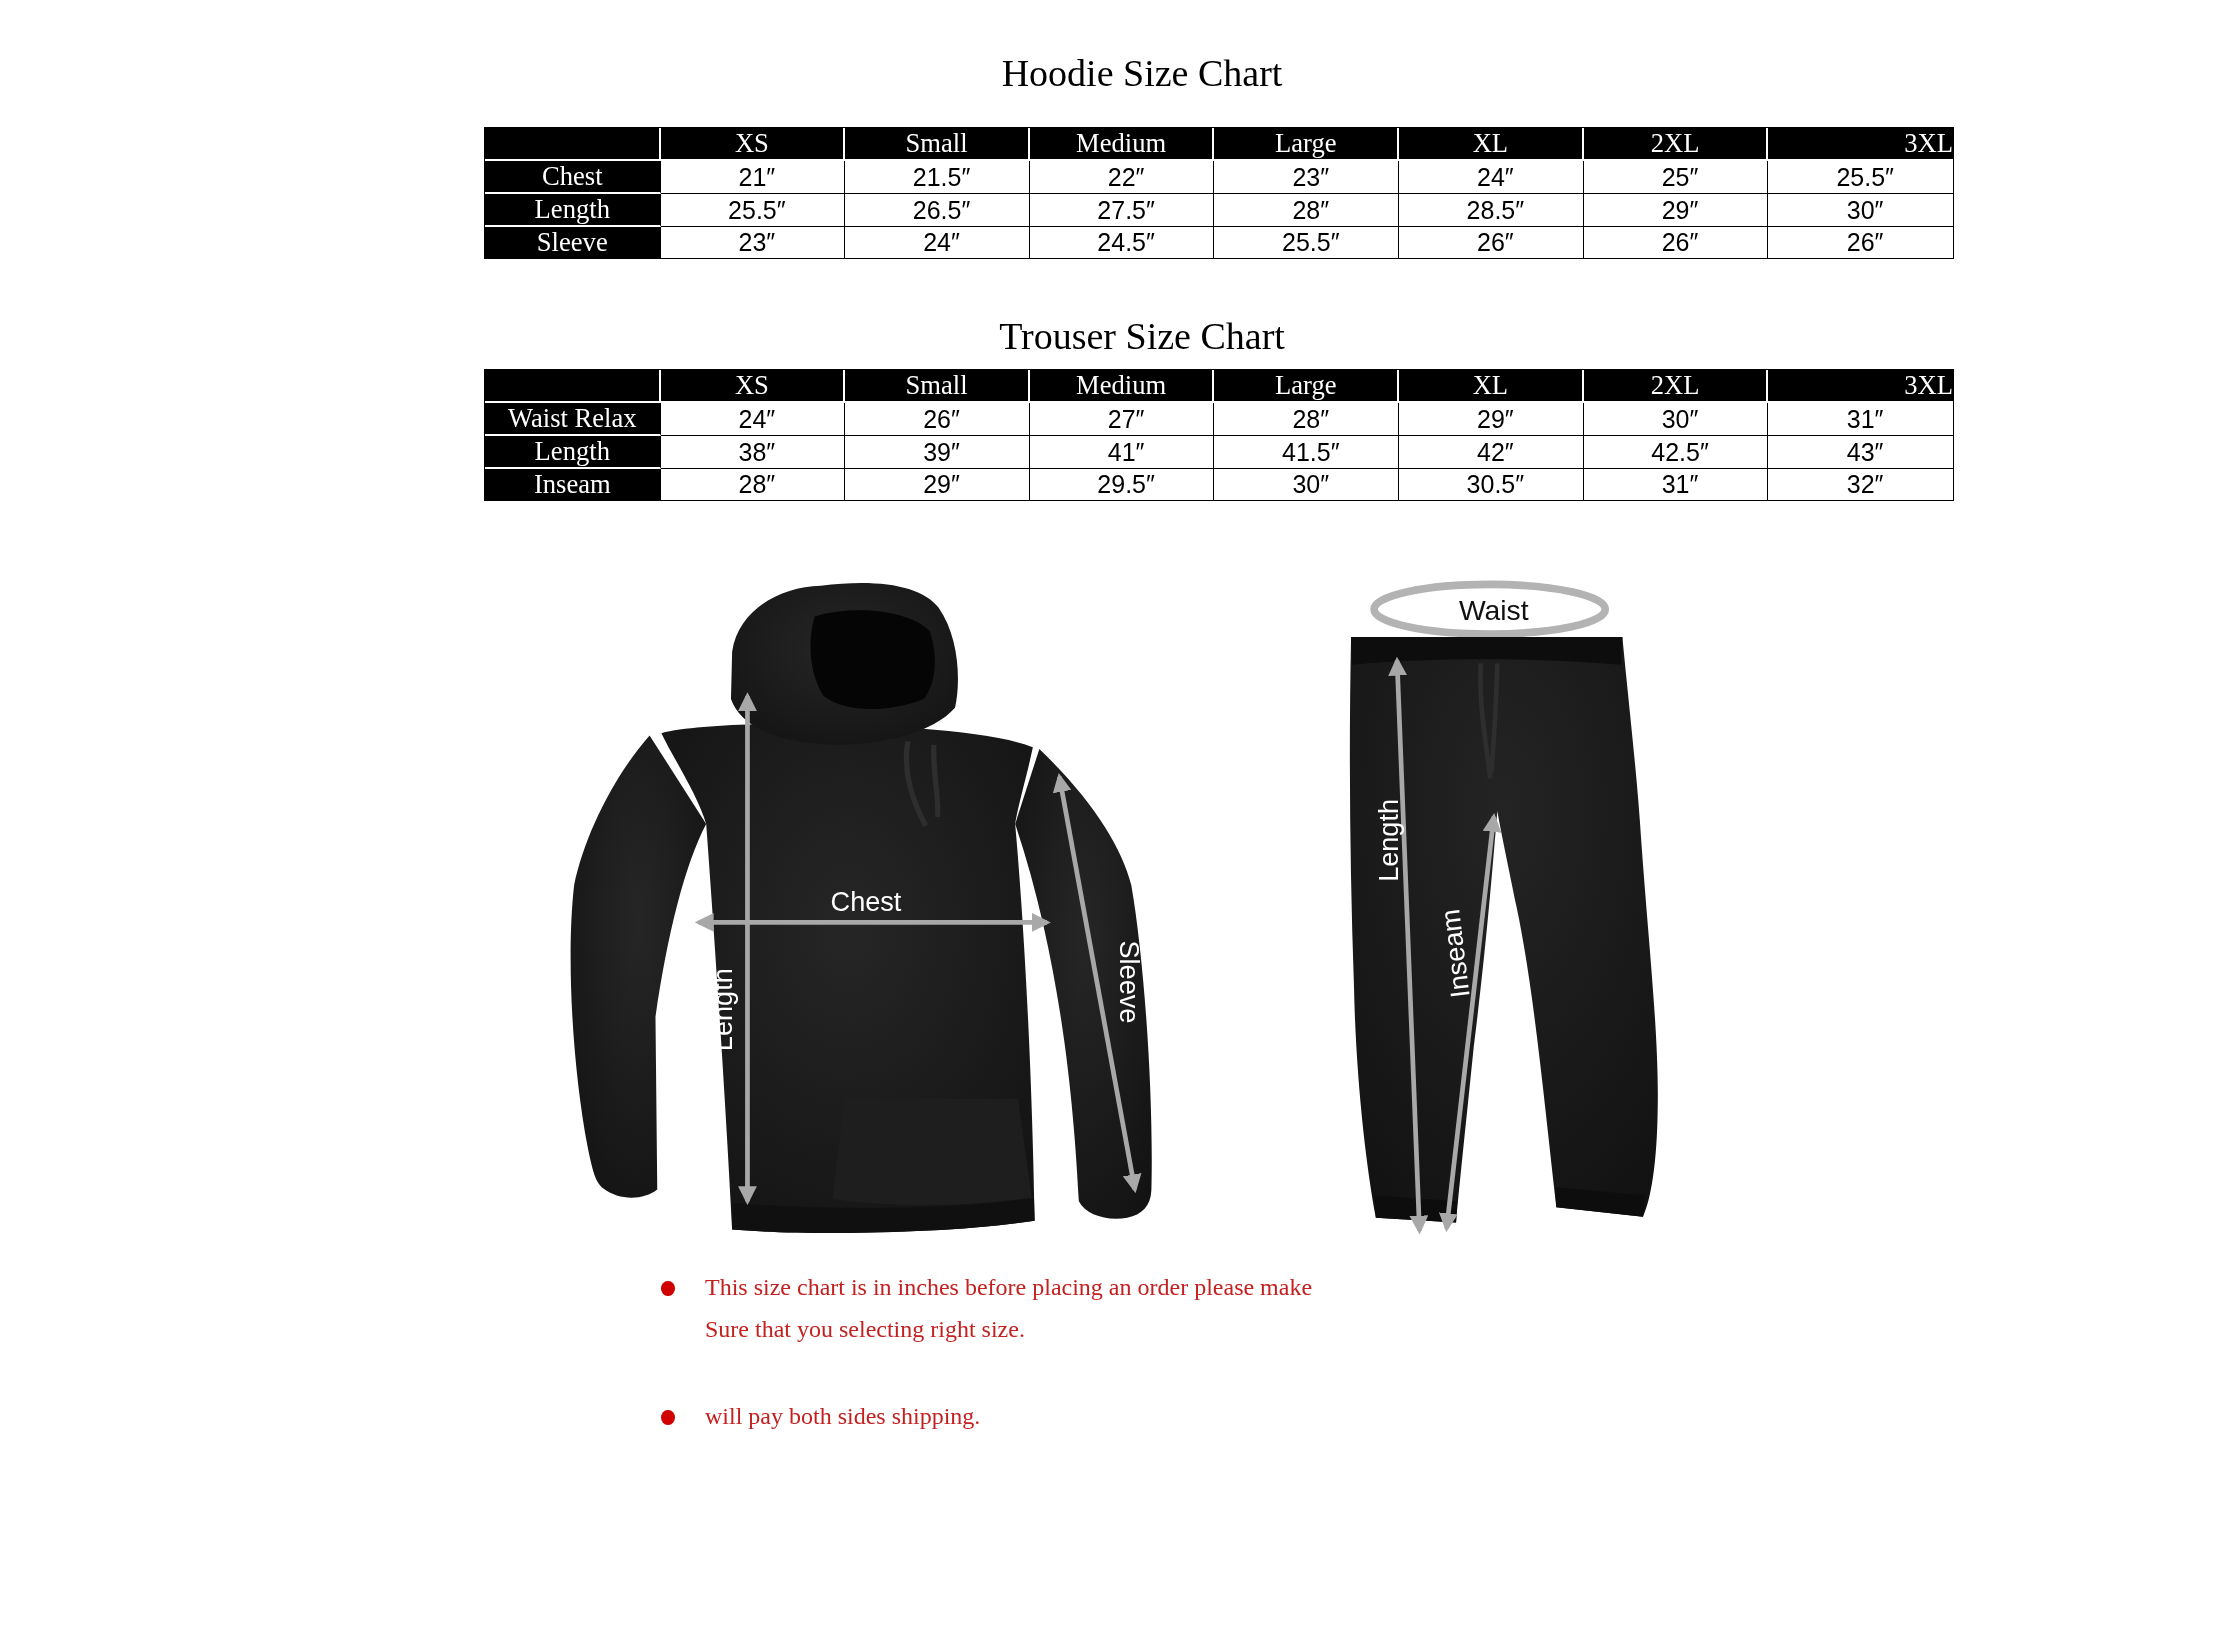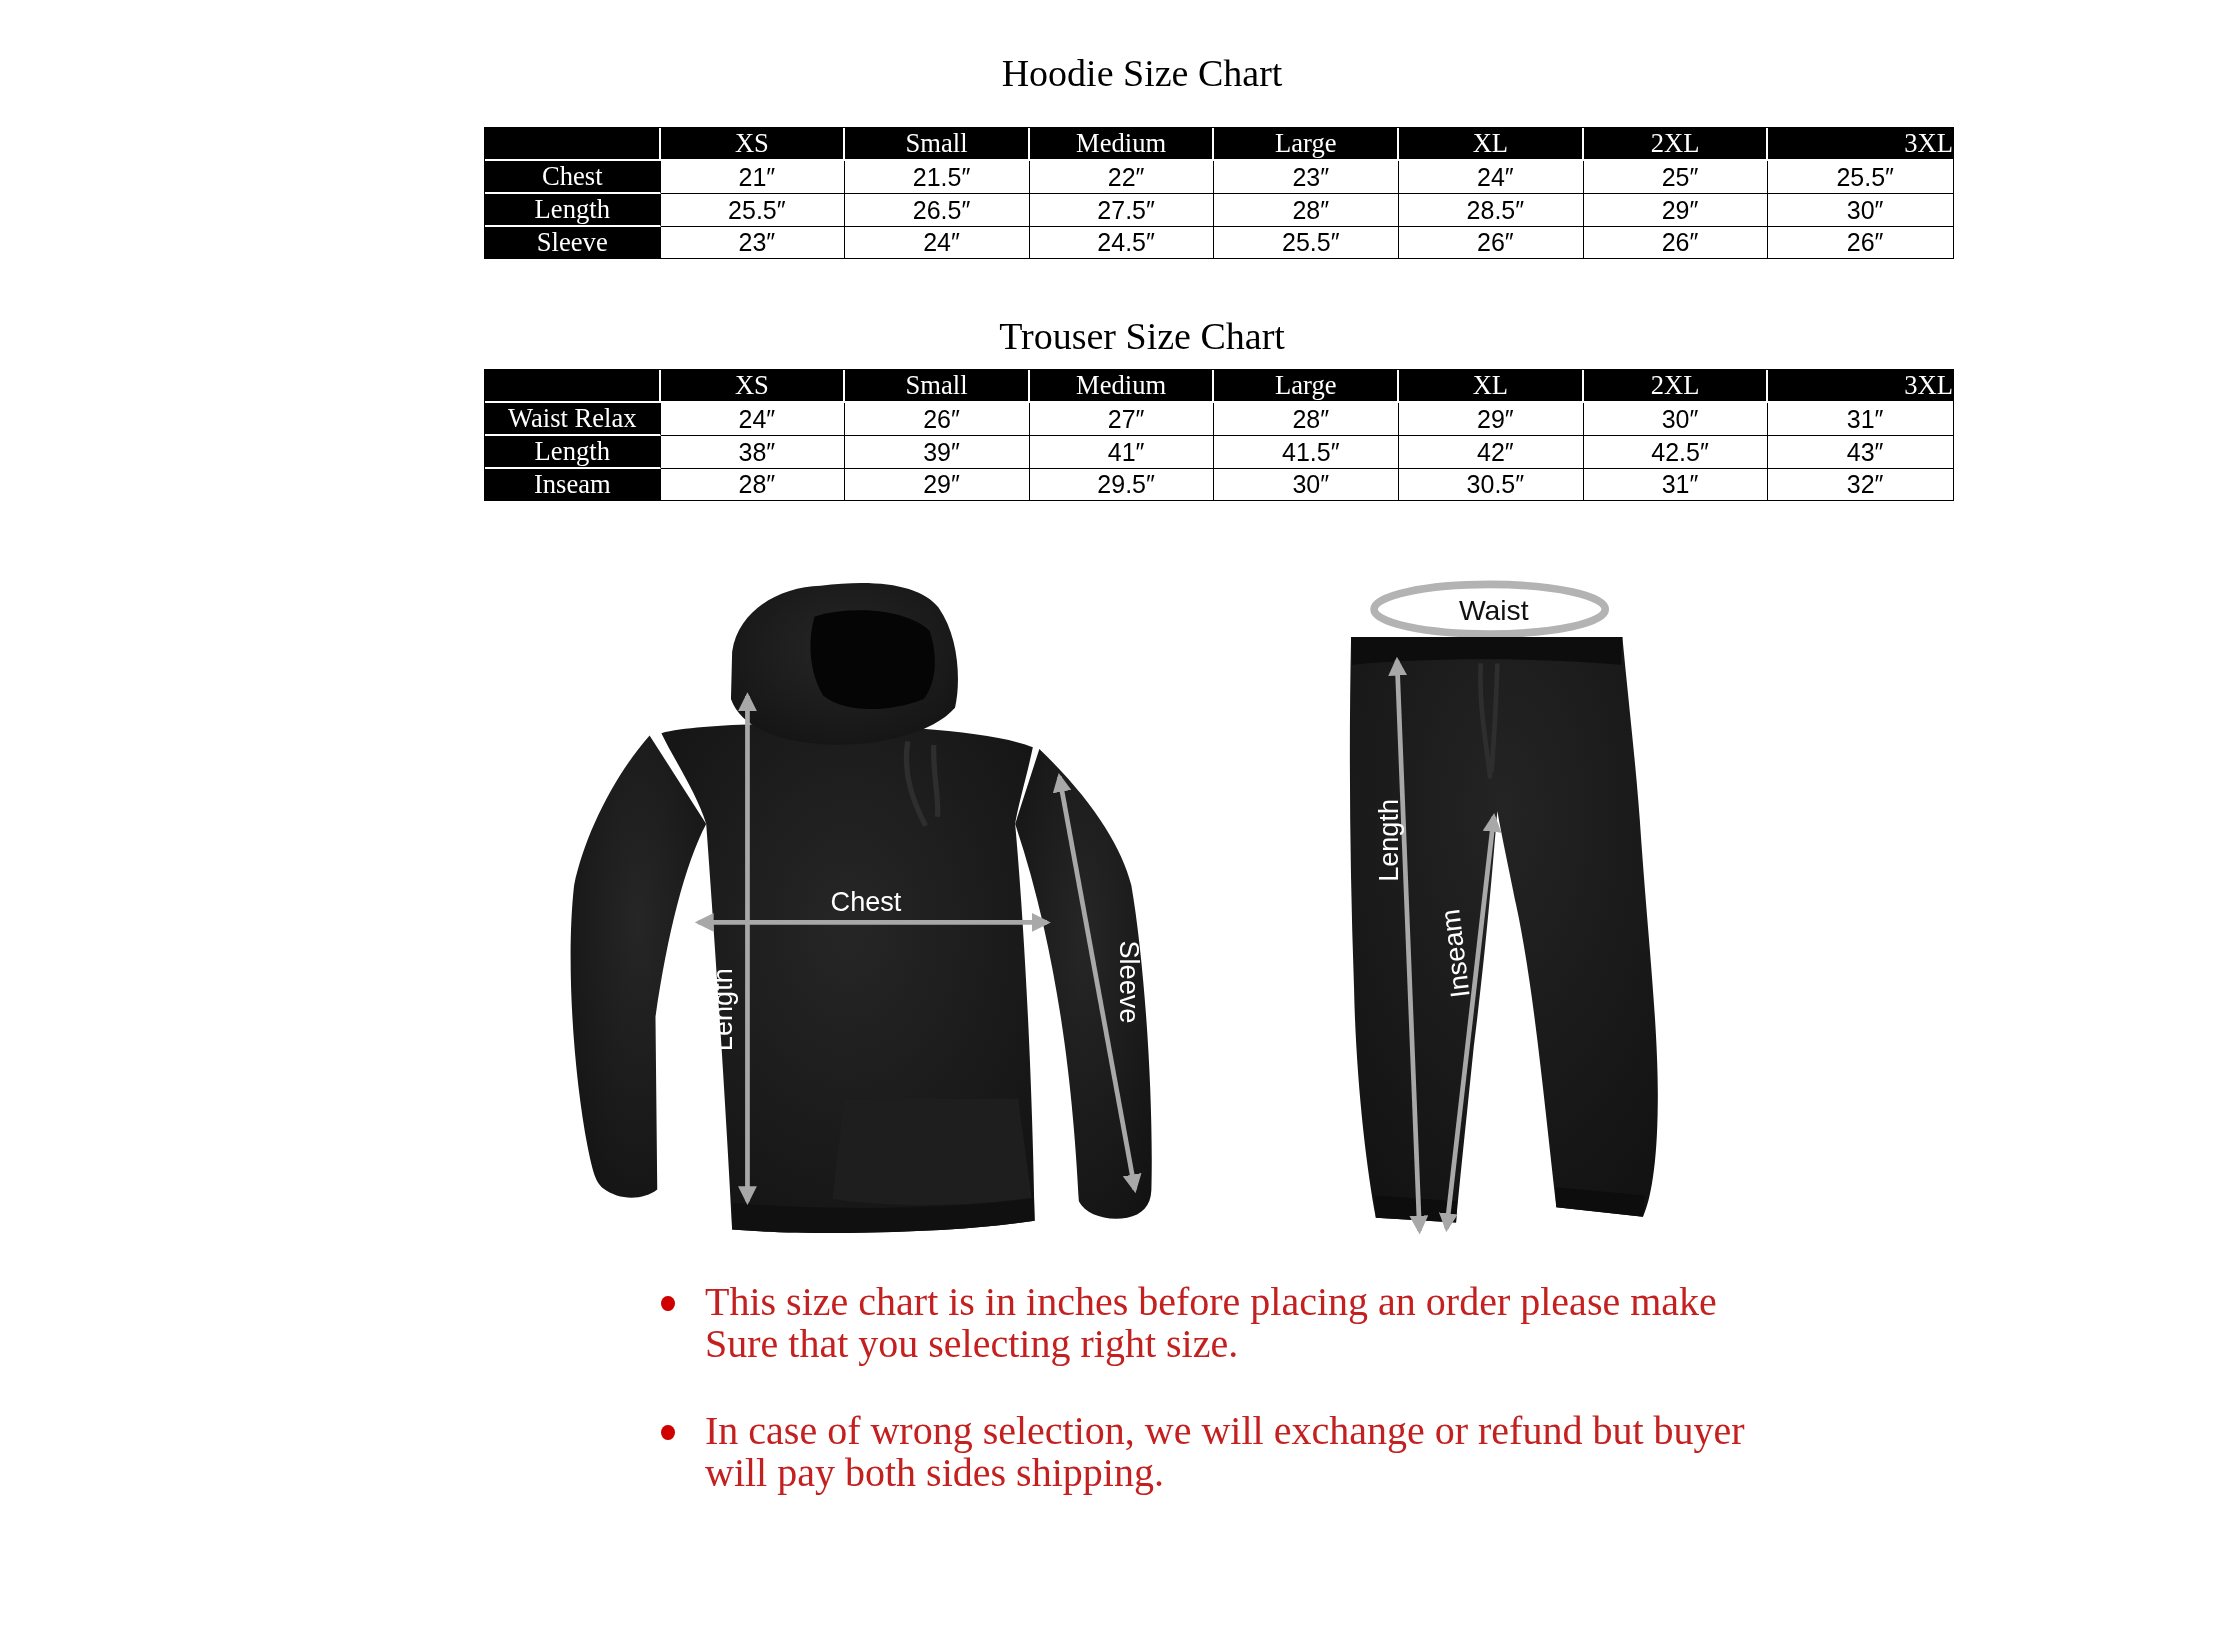--- a/index.html
+++ b/index.html
@@ -30,21 +30,21 @@
 
   .diagram{position:absolute;}
   .hoodie-svg{left:561px;top:581px;}
   .pants-svg{left:1339px;top:575px;}
   .measure-text{font-family:"Liberation Sans","DejaVu Sans",sans-serif;font-size:46px;fill:#ffffff;}
   .waist-text{font-family:"Liberation Sans","DejaVu Sans",sans-serif;font-size:48px;fill:#111111;}
 
   .note-wrap{position:absolute;left:565px;top:1266px;width:1475px;color:#c3201f;}
   .note-title{margin:0 0 34px 0;font-size:33px;font-weight:400;line-height:35px;}
   .note-list{list-style:none;margin:0;padding:0;}
-  .note-item{position:relative;padding-left:140px;font-size:40px;line-height:42px;margin-bottom:45px;margin-top:15px;}
+  .note-item{position:relative;padding-left:140px;font-size:24px;line-height:42px;margin-bottom:45px;}
   .note-item .dot{position:absolute;left:96px;top:14.8px;width:13.6px;height:15.3px;border-radius:50%;background:#d00000;}
   .note-line{display:block;}
 </style>
 </head>
 <body>
 
 <div class="page">
 
   <h1 class="title t1">Hoodie Size Chart</h1>
 
@@ -228,20 +228,19 @@
 
   <div class="note-wrap">
     <ul class="note-list">
       <li class="note-item">
         <span class="dot"></span>
         <span class="note-line">This size chart is in inches before placing an order please make</span>
         <span class="note-line">Sure that you selecting right size.</span>
       </li>
       <li class="note-item">
         <span class="dot"></span>
-        <span class="note-line">In case of wrong selection, we will exchange or refund but buyer</span>
         <span class="note-line">will pay both sides shipping.</span>
       </li>
     </ul>
   </div>
 
 </div>
 
 
 </body></html>

